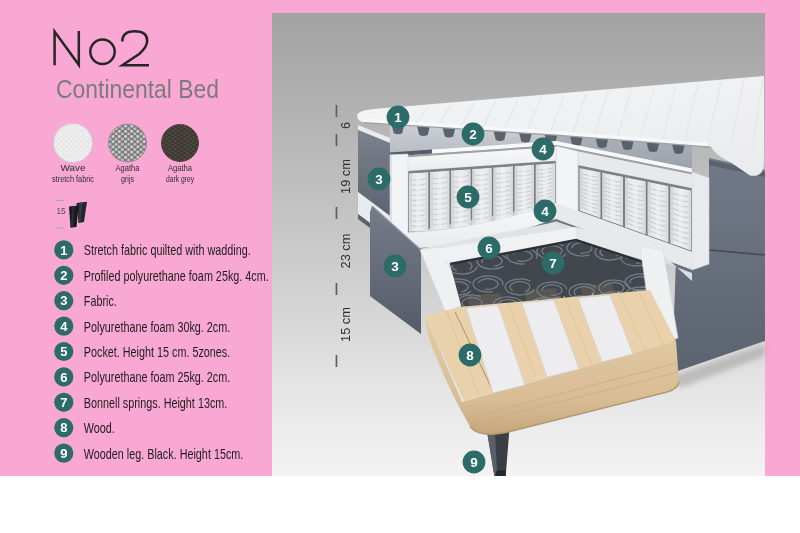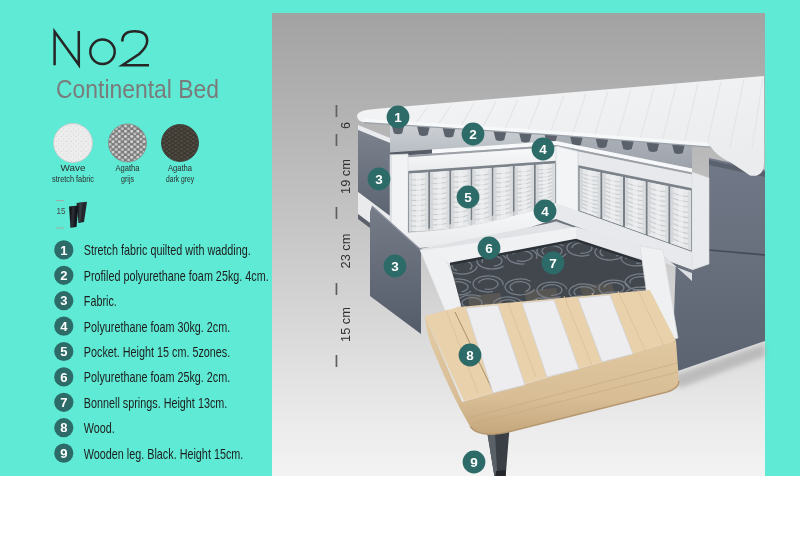--- a/index.html
+++ b/index.html
@@ -1,15 +1,15 @@
 <!DOCTYPE html>
 <html><head><meta charset="utf-8"><style>
 html,body{margin:0;padding:0;background:#fff;}
 *{font-family:"Liberation Sans",sans-serif;}
-#page{position:relative;width:800px;height:476px;background:#5eead4;overflow:hidden;}
+#page{position:relative;width:800px;height:476px;background:#f9a8d4;overflow:hidden;}
 </style></head><body>
 <div id="page">
 <svg width="800" height="533" viewBox="0 0 800 533">
 <defs>
 <linearGradient id="bgGrad" x1="0" y1="0" x2="0" y2="1">
  <stop offset="0" stop-color="#a2a2a2"></stop>
           <stop offset="0.45" stop-color="#c8c8c8"></stop>
  <stop offset="0.82" stop-color="#ececec"></stop>
           <stop offset="1" stop-color="#f9f9f9"></stop>
 </linearGradient>

